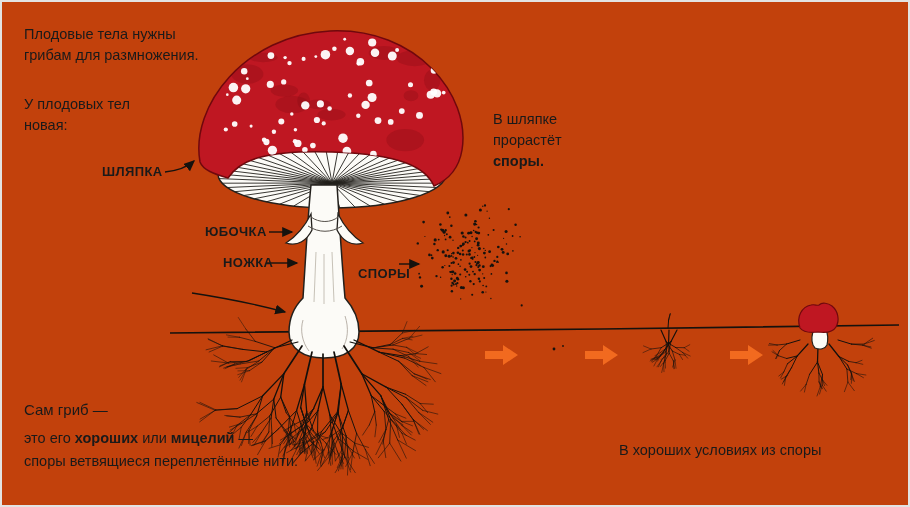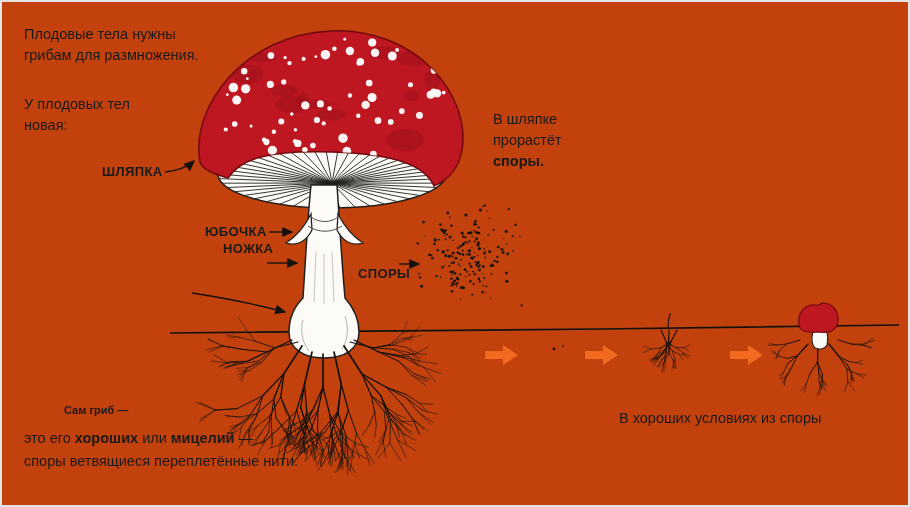--- a/index.html
+++ b/index.html
@@ -5,21 +5,21 @@
   html,body{margin:0;padding:0;background:#fff;}
   #stage{
     position:relative; width:910px; height:507px; box-sizing:border-box;
     background:#c2410c; border:2px solid #e3e3e3; overflow:hidden;
     font-family:"Liberation Sans","DejaVu Sans",sans-serif; color:#1a1a1a;
   }
   #illus{position:absolute; left:0; top:0;}
   .t{position:absolute; white-space:nowrap;}
   .body{font-size:14.5px; line-height:21px;}
   .plabel{font-size:13px; font-weight:bold; letter-spacing:.4px; line-height:14.5px;}
-  .big{font-size:11px; font-weight:bold; line-height:20px;margin-left:40px;}
+  .big{font-size:15px; font-weight:normal; line-height:20px;}
   b{font-weight:bold;}
 </style>
 </head>
 <body>
 
 <div id="stage">
 
   <svg id="illus" width="910" height="507" viewBox="0 0 910 507">
     <defs>
       <clipPath id="capclip">
@@ -900,37 +900,37 @@
     <div>грибам для размножения.</div>
   </div>
 
   <div class="t body" style="left:22px; top:92px">
     <div>У плодовых тел</div>
     <div>новая:</div>
   </div>
 
   <div class="t plabel" style="left:100px; top:163px">ШЛЯПКА</div>
   <div class="t plabel" style="left:203px; top:223px">ЮБОЧКА</div>
-  <div class="t plabel" style="left:221px; top:240px">НОЖКА</div>
+  <div class="t plabel" style="left:221px; top:254px">НОЖКА</div>
 
 
   <div class="t plabel" style="left:356px; top:265px">СПОРЫ</div>
 
   <div class="t body" style="left:491px; top:107px">
     <div>В шляпке</div>
     <div>прорастёт</div>
     <div><b>споры.</b></div>
   </div>
 
 
   <div class="t big" style="left:22px; top:398px">Сам гриб —</div>
 
   <div class="t body" style="left:22px; top:426px">
     <span>это его </span><b>хороших</b><span> или </span><b>мицелий</b><span> —</span>
   </div>
 
   <div class="t body" style="left:22px; top:449px">споры ветвящиеся переплетённые нити.</div>
 
-  <div class="t body" style="left:617px; top:406px">
+  <div class="t body" style="left:617px; top:438px">
     <div>В хороших условиях из споры</div>
   </div>
 
 </div>
 
 </body></html>

